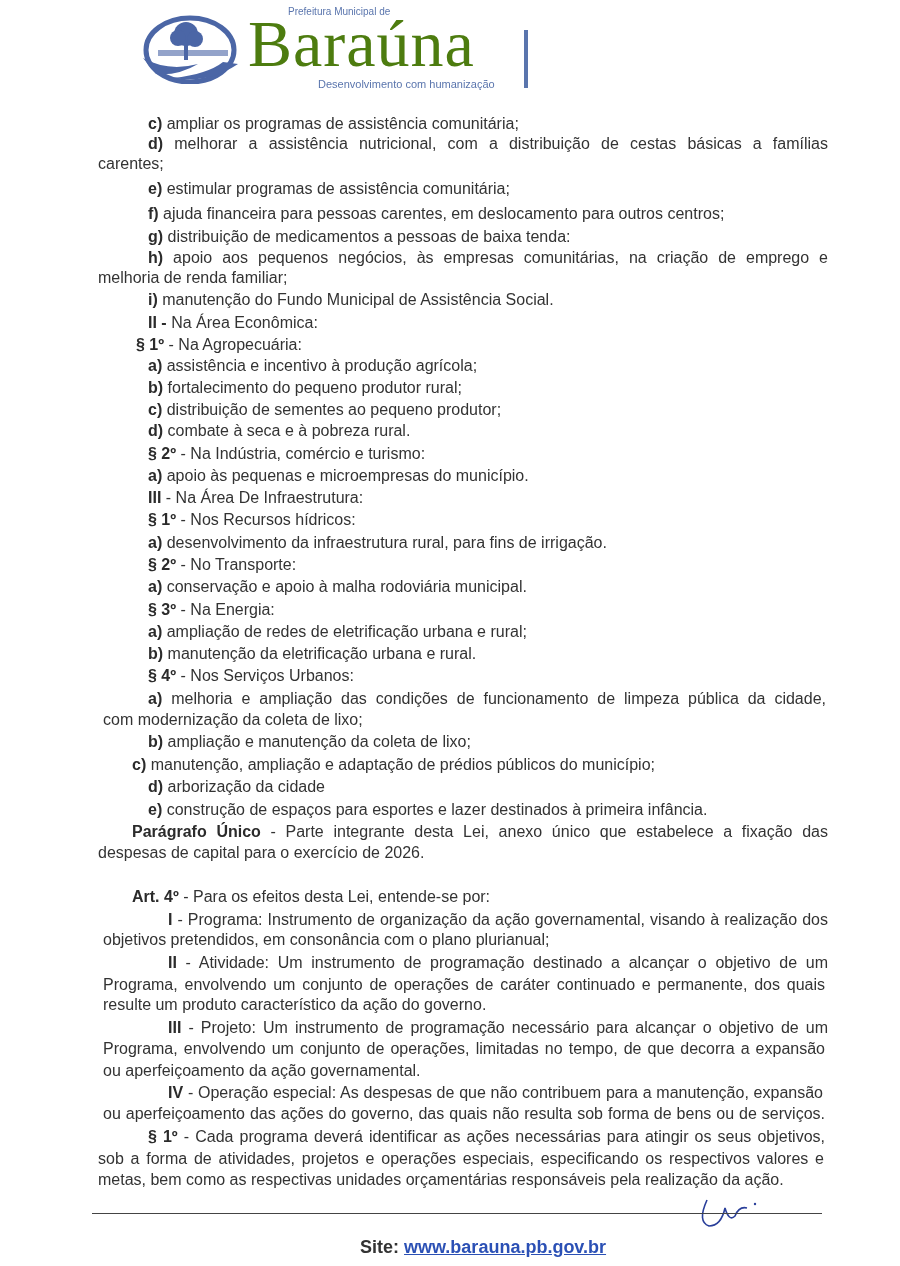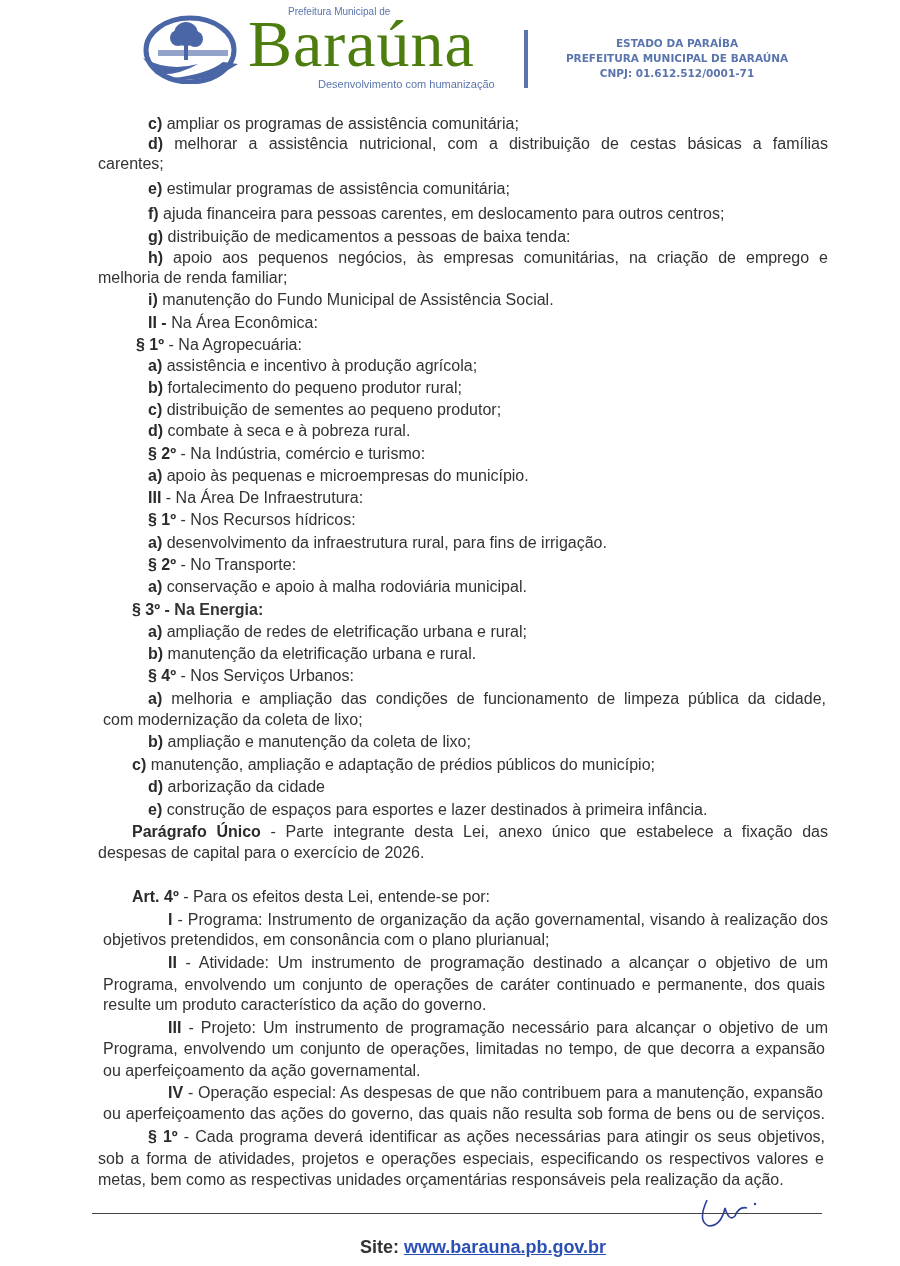--- a/index.html
+++ b/index.html
@@ -44,25 +44,20 @@
   </svg>
 
   <div class="logo-text">
     <div class="logo-big">Baraúna</div>
     <div class="logo-small">Prefeitura Municipal de</div>
     <div class="logo-tagline">Desenvolvimento com humanização</div>
   </div>
 
   <div class="header-divider"></div>
 
-  <div class="header-right">
-    <div>ESTADO DA PARAÍBA</div>
-    <div>PREFEITURA MUNICIPAL DE BARAÚNA</div>
-    <div>CNPJ: 01.612.512/0001-71</div>
-  </div>
 
   <div id="body-lines">
       <div class="line" style="top: 114px; left: 148px;"><b>c)</b> <span>ampliar os programas de assistência comunitária;</span></div>
       <div class="line just" style="top: 134px; left: 148px; width: 680px;"><b>d)</b> <span>melhorar a assistência nutricional, com a distribuição de cestas básicas a famílias</span></div>
       <div class="line" style="top: 154px; left: 98px;"><span>carentes;</span></div>
       <div class="line" style="top: 179px; left: 148px;"><b>e)</b> <span>estimular programas de assistência comunitária;</span></div>
       <div class="line" style="top: 204px; left: 148px;"><b>f)</b> <span>ajuda financeira para pessoas carentes, em deslocamento para outros centros;</span></div>
       <div class="line" style="top: 227px; left: 148px;"><b>g)</b> <span>distribuição de medicamentos a pessoas de baixa tenda:</span></div>
       <div class="line just" style="top: 248px; left: 148px; width: 680px;"><b>h)</b> <span>apoio aos pequenos negócios, às empresas comunitárias, na criação de emprego e</span></div>
       <div class="line" style="top: 268px; left: 98px;"><span>melhoria de renda familiar;</span></div>
@@ -73,21 +68,21 @@
       <div class="line" style="top: 378px; left: 148px;"><b>b)</b> <span>fortalecimento do pequeno produtor rural;</span></div>
       <div class="line" style="top: 400px; left: 148px;"><b>c)</b> <span>distribuição de sementes ao pequeno produtor;</span></div>
       <div class="line" style="top: 421px; left: 148px;"><b>d)</b> <span>combate à seca e à pobreza rural.</span></div>
       <div class="line" style="top: 444px; left: 148px;"><b>§ 2º</b> <span>- Na Indústria, comércio e turismo:</span></div>
       <div class="line" style="top: 466px; left: 148px;"><b>a)</b> <span>apoio às pequenas e microempresas do município.</span></div>
       <div class="line" style="top: 488px; left: 148px;"><b>III</b> <span>- Na Área De Infraestrutura:</span></div>
       <div class="line" style="top: 510px; left: 148px;"><b>§ 1º</b> <span>- Nos Recursos hídricos:</span></div>
       <div class="line" style="top: 533px; left: 148px;"><b>a)</b> <span>desenvolvimento da infraestrutura rural, para fins de irrigação.</span></div>
       <div class="line" style="top: 555px; left: 148px;"><b>§ 2º</b> <span>- No Transporte:</span></div>
       <div class="line" style="top: 577px; left: 148px;"><b>a)</b> <span>conservação e apoio à malha rodoviária municipal.</span></div>
-      <div class="line" style="top: 600px; left: 132px; font-weight: bold;"><b>§ 3º</b> <span>- Na Energia:</span></div>
+      <div class="line" style="top: 600px; left: 148px;"><b>§ 3º</b> <span>- Na Energia:</span></div>
       <div class="line" style="top: 622px; left: 148px;"><b>a)</b> <span>ampliação de redes de eletrificação urbana e rural;</span></div>
       <div class="line" style="top: 644px; left: 148px;"><b>b)</b> <span>manutenção da eletrificação urbana e rural.</span></div>
       <div class="line" style="top: 666px; left: 148px;"><b>§ 4º</b> <span>- Nos Serviços Urbanos:</span></div>
       <div class="line just" style="top: 689px; left: 148px; width: 678px;"><b>a)</b> <span>melhoria e ampliação das condições de funcionamento de limpeza pública da cidade,</span></div>
       <div class="line" style="top: 710px; left: 103px;"><span>com modernização da coleta de lixo;</span></div>
       <div class="line" style="top: 732px; left: 148px;"><b>b)</b> <span>ampliação e manutenção da coleta de lixo;</span></div>
       <div class="line" style="top: 755px; left: 132px;"><b>c)</b> <span>manutenção, ampliação e adaptação de prédios públicos do município;</span></div>
       <div class="line" style="top: 777px; left: 148px;"><b>d)</b> <span>arborização da cidade</span></div>
       <div class="line" style="top: 800px; left: 148px;"><b>e)</b> <span>construção de espaços para esportes e lazer destinados à primeira infância.</span></div>
       <div class="line just" style="top: 822px; left: 132px; width: 696px;"><b>Parágrafo Único</b> <span>- Parte integrante desta Lei, anexo único que estabelece a fixação das</span></div>

